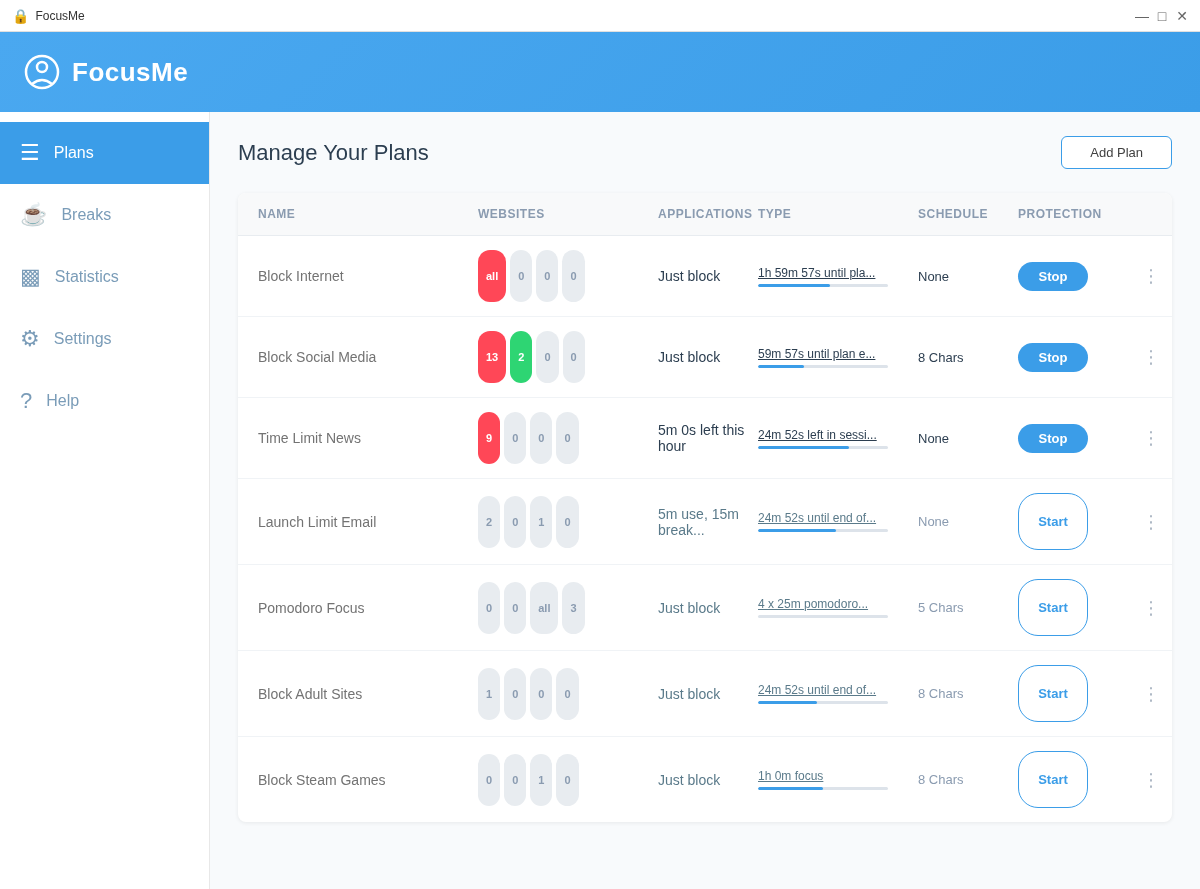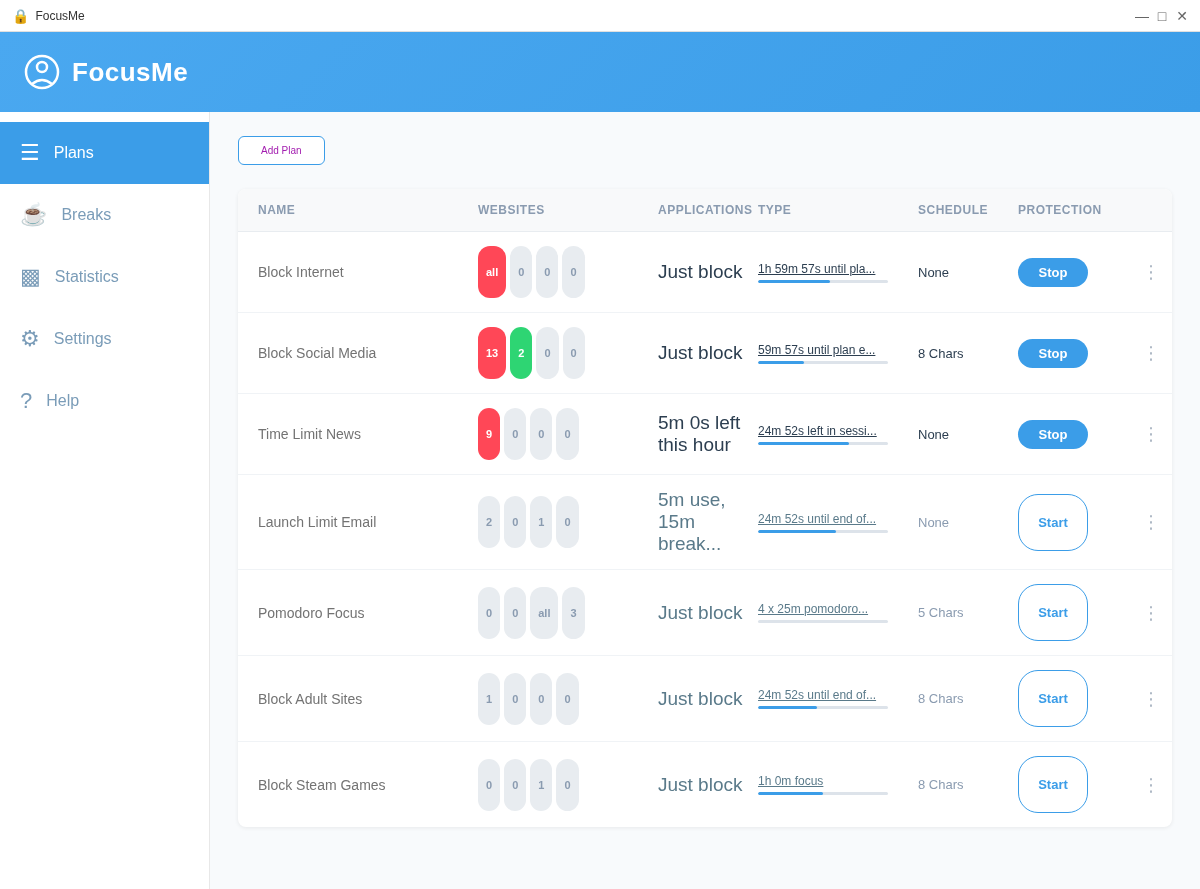--- a/index.html
+++ b/index.html
@@ -82,24 +82,24 @@
     .content-header {
       display: flex;
       align-items: center;
       justify-content: space-between;
       margin-bottom: 24px;
     }
     .page-title { font-size: 22px; font-weight: 500; color: #2c3e50; }
     .add-plan-btn {
       border: 1.5px solid #3b9de8;
       background: white;
-      color: #a21caf;
-      padding: 8px 22px;
+      color: #404040;
+      padding: 8px 28px;
       border-radius: 6px;
-      font-size: 10px;
+      font-size: 13px;
       cursor: pointer;
       font-weight: 500;
     }
 
     
     .plans-table {
       background: white;
       border-radius: 8px;
       overflow: hidden;
       box-shadow: 0 1px 4px rgba(0,0,0,0.07);
@@ -138,21 +138,21 @@
       padding: 20px 8px;
       border-radius: 12px;
       font-size: 11px;
       font-weight: 600;
       background: #e8ecf0;
       color: #8a9bb0;
     }
     .badge.red { background: #ff4757; color: white; }
     .badge.green { background: #2ed573; color: white; }
 
-    .type-text { font-size: 19px; color: #5a7a8a; }
+    .type-text { font-size: 14px; color: #5a7a8a; }
     .type-text.active { color: #2c3e50; }
 
     
     .schedule-cell { display: flex; flex-direction: column; gap: 4px; }
     .schedule-text { font-size: 12px; color: #5a7a8a; white-space: nowrap; overflow: hidden; text-overflow: ellipsis; max-width: 150px; text-decoration: underline; }
     .schedule-text.active { color: #2c3e50; }
     .progress-bar { height: 3px; background: #dde3ea; border-radius: 2px; width: 130px; overflow: hidden; }
     .progress-fill { height: 100%; background: #3b9de8; border-radius: 2px; }
 
     .protection-text { font-size: 13px; color: #8a9bb0; }
@@ -236,20 +236,21 @@
     <span>Settings</span>
   </div>
       <div class="sidebar-item">
     <span class="sidebar-icon">?</span>
     <span>Help</span>
   </div>
     </nav>
 
   <div class="content">
     <div class="content-header">
+      <h1 class="page-title">Manage Your Plans</h1>
       <button class="add-plan-btn">Add Plan</button>
     </div>
 
     <div class="plans-table">
       <div class="table-header" id="table-header">
           <div class="table-header-cell">NAME</div>
           <div class="table-header-cell">WEBSITES</div>
           <div class="table-header-cell">APPLICATIONS</div>
           <div class="table-header-cell">TYPE</div>
           <div class="table-header-cell">SCHEDULE</div>

